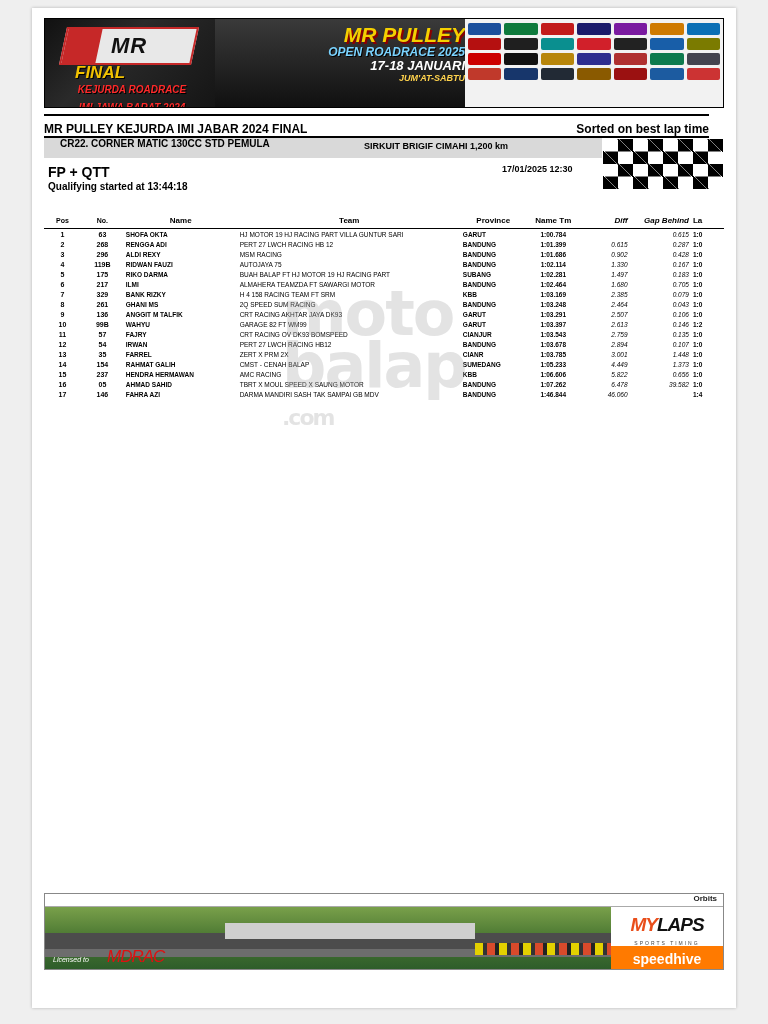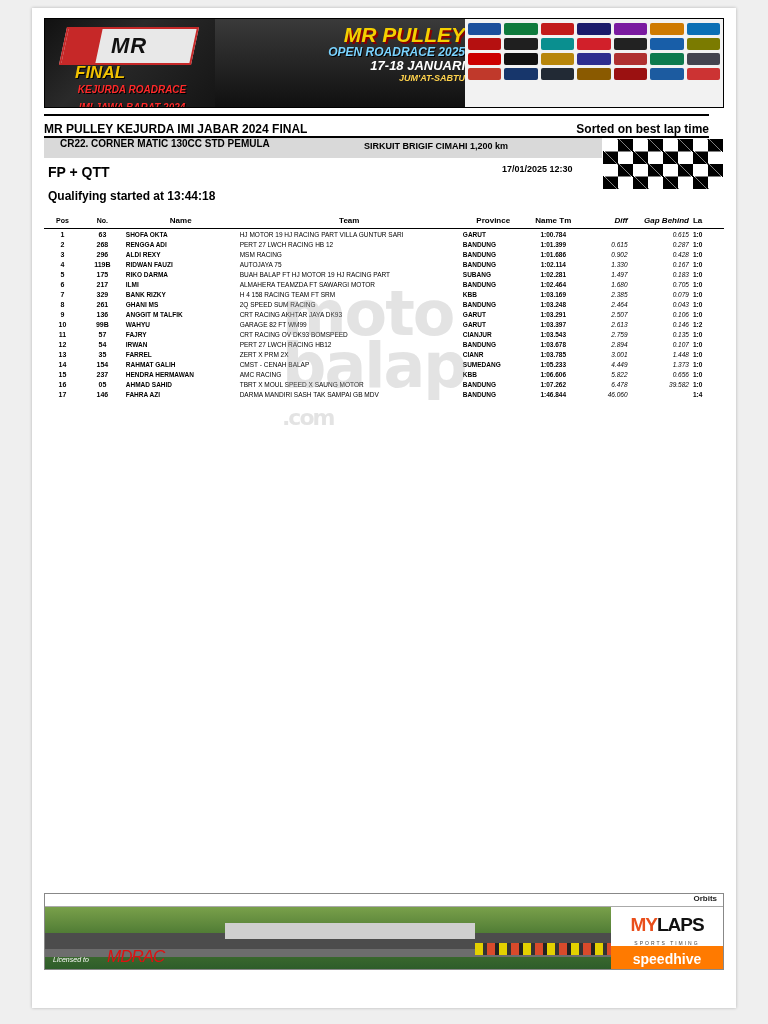--- a/index.html
+++ b/index.html
@@ -128,21 +128,21 @@
     position:absolute;left:320px;top:3px;
     font-size:9px;font-weight:bold;color:#000;
   }
   .fpqtt{
     font-size:14px;font-weight:bold;margin-top:6px;padding-left:4px;
   }
   .date-txt{
     position:absolute;left:458px;top:26px;font-size:9px;font-weight:bold;
   }
   .qual{
-    font-size:12px;font-weight:bold;margin-top:9px;padding-left:4px;
+    font-size:10px;font-weight:bold;margin-top:1px;padding-left:4px;
   }
   .flag{
     position:absolute;right:0;top:0;width:120px;height:50px;
     background-image:
       linear-gradient(45deg,#000 25%,transparent 25%,transparent 75%,#000 75%),
       linear-gradient(45deg,#000 25%,transparent 25%,transparent 75%,#000 75%);
     background-size:30px 25px;
     background-position:0 0,15px 12.5px;
     background-color:#fff;
     border:1px solid #fff;
@@ -227,21 +227,21 @@
   }
   .mylaps{
     position:absolute;right:0;top:0;width:112px;height:100%;
     background:#fff;
   }
   .mylaps-top{
     height:36px;background:#fff;display:flex;align-items:center;
     justify-content:center;
   }
   .mylaps-logo{
-    font-size:19px;font-weight:bold;color:#111;
+    font-size:19px;font-weight:bold;color:#111;font-style:italic;
     letter-spacing:-1px;
   }
   .mylaps-logo .y{color:#e94e1b;}
   .mylaps-sub{
     font-size:5px;letter-spacing:2px;color:#444;text-align:center;
     margin-top:-3px;
   }
   .speedhive{
     height:26px;background:#ff7a00;color:#fff;
     display:flex;align-items:center;justify-content:center;

